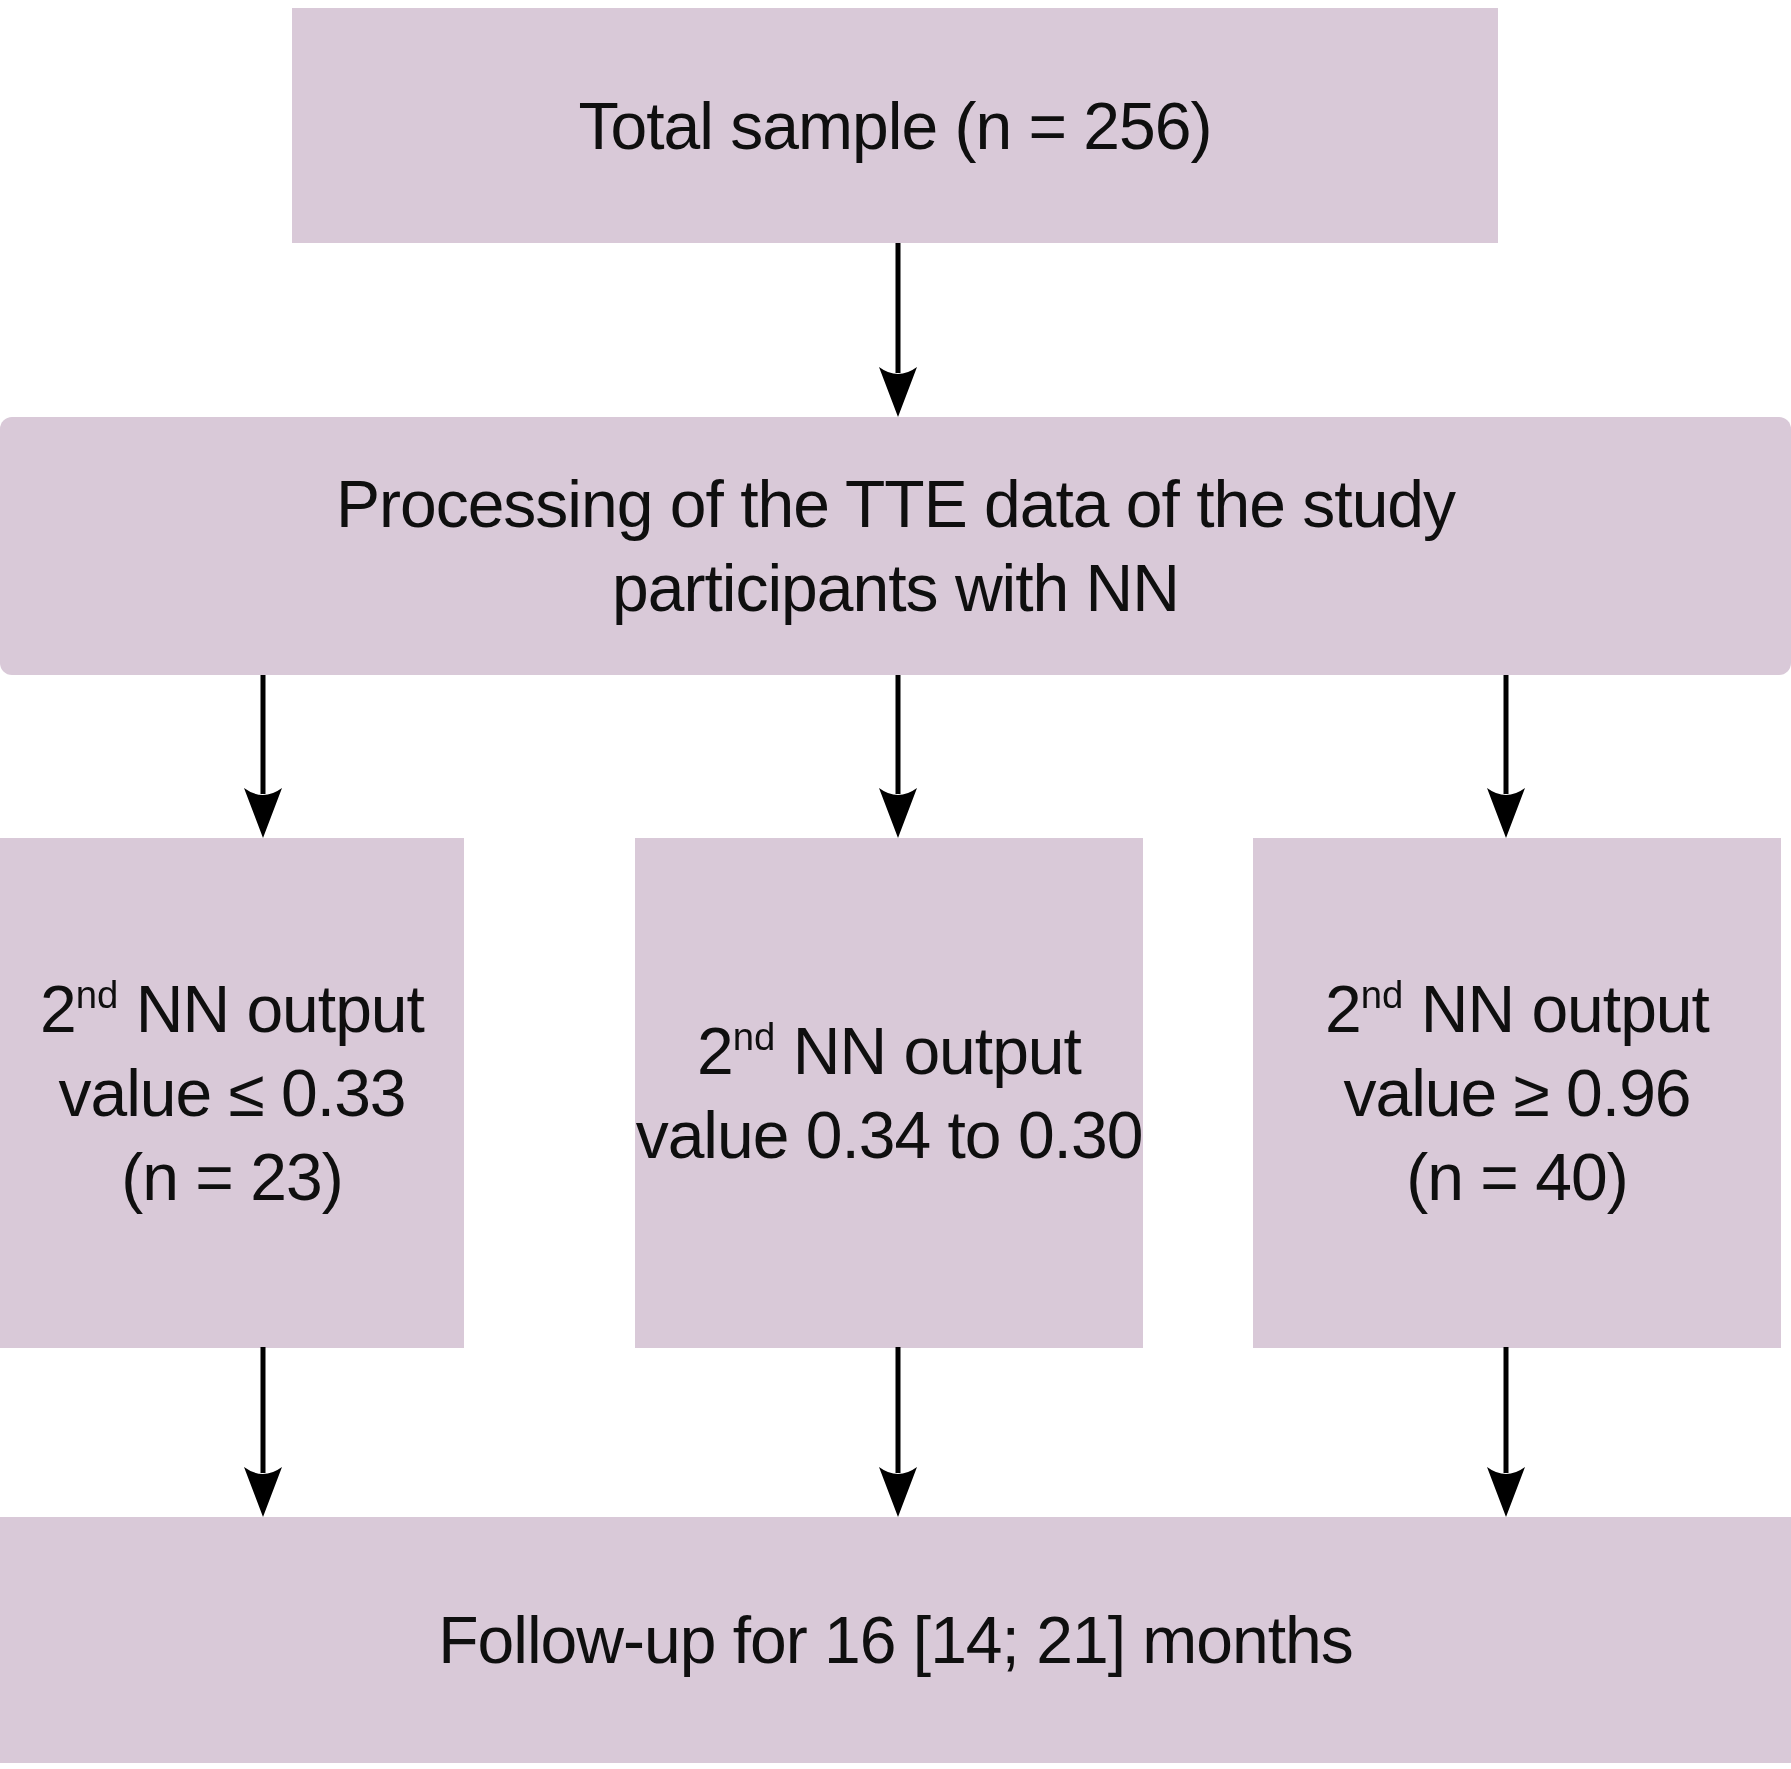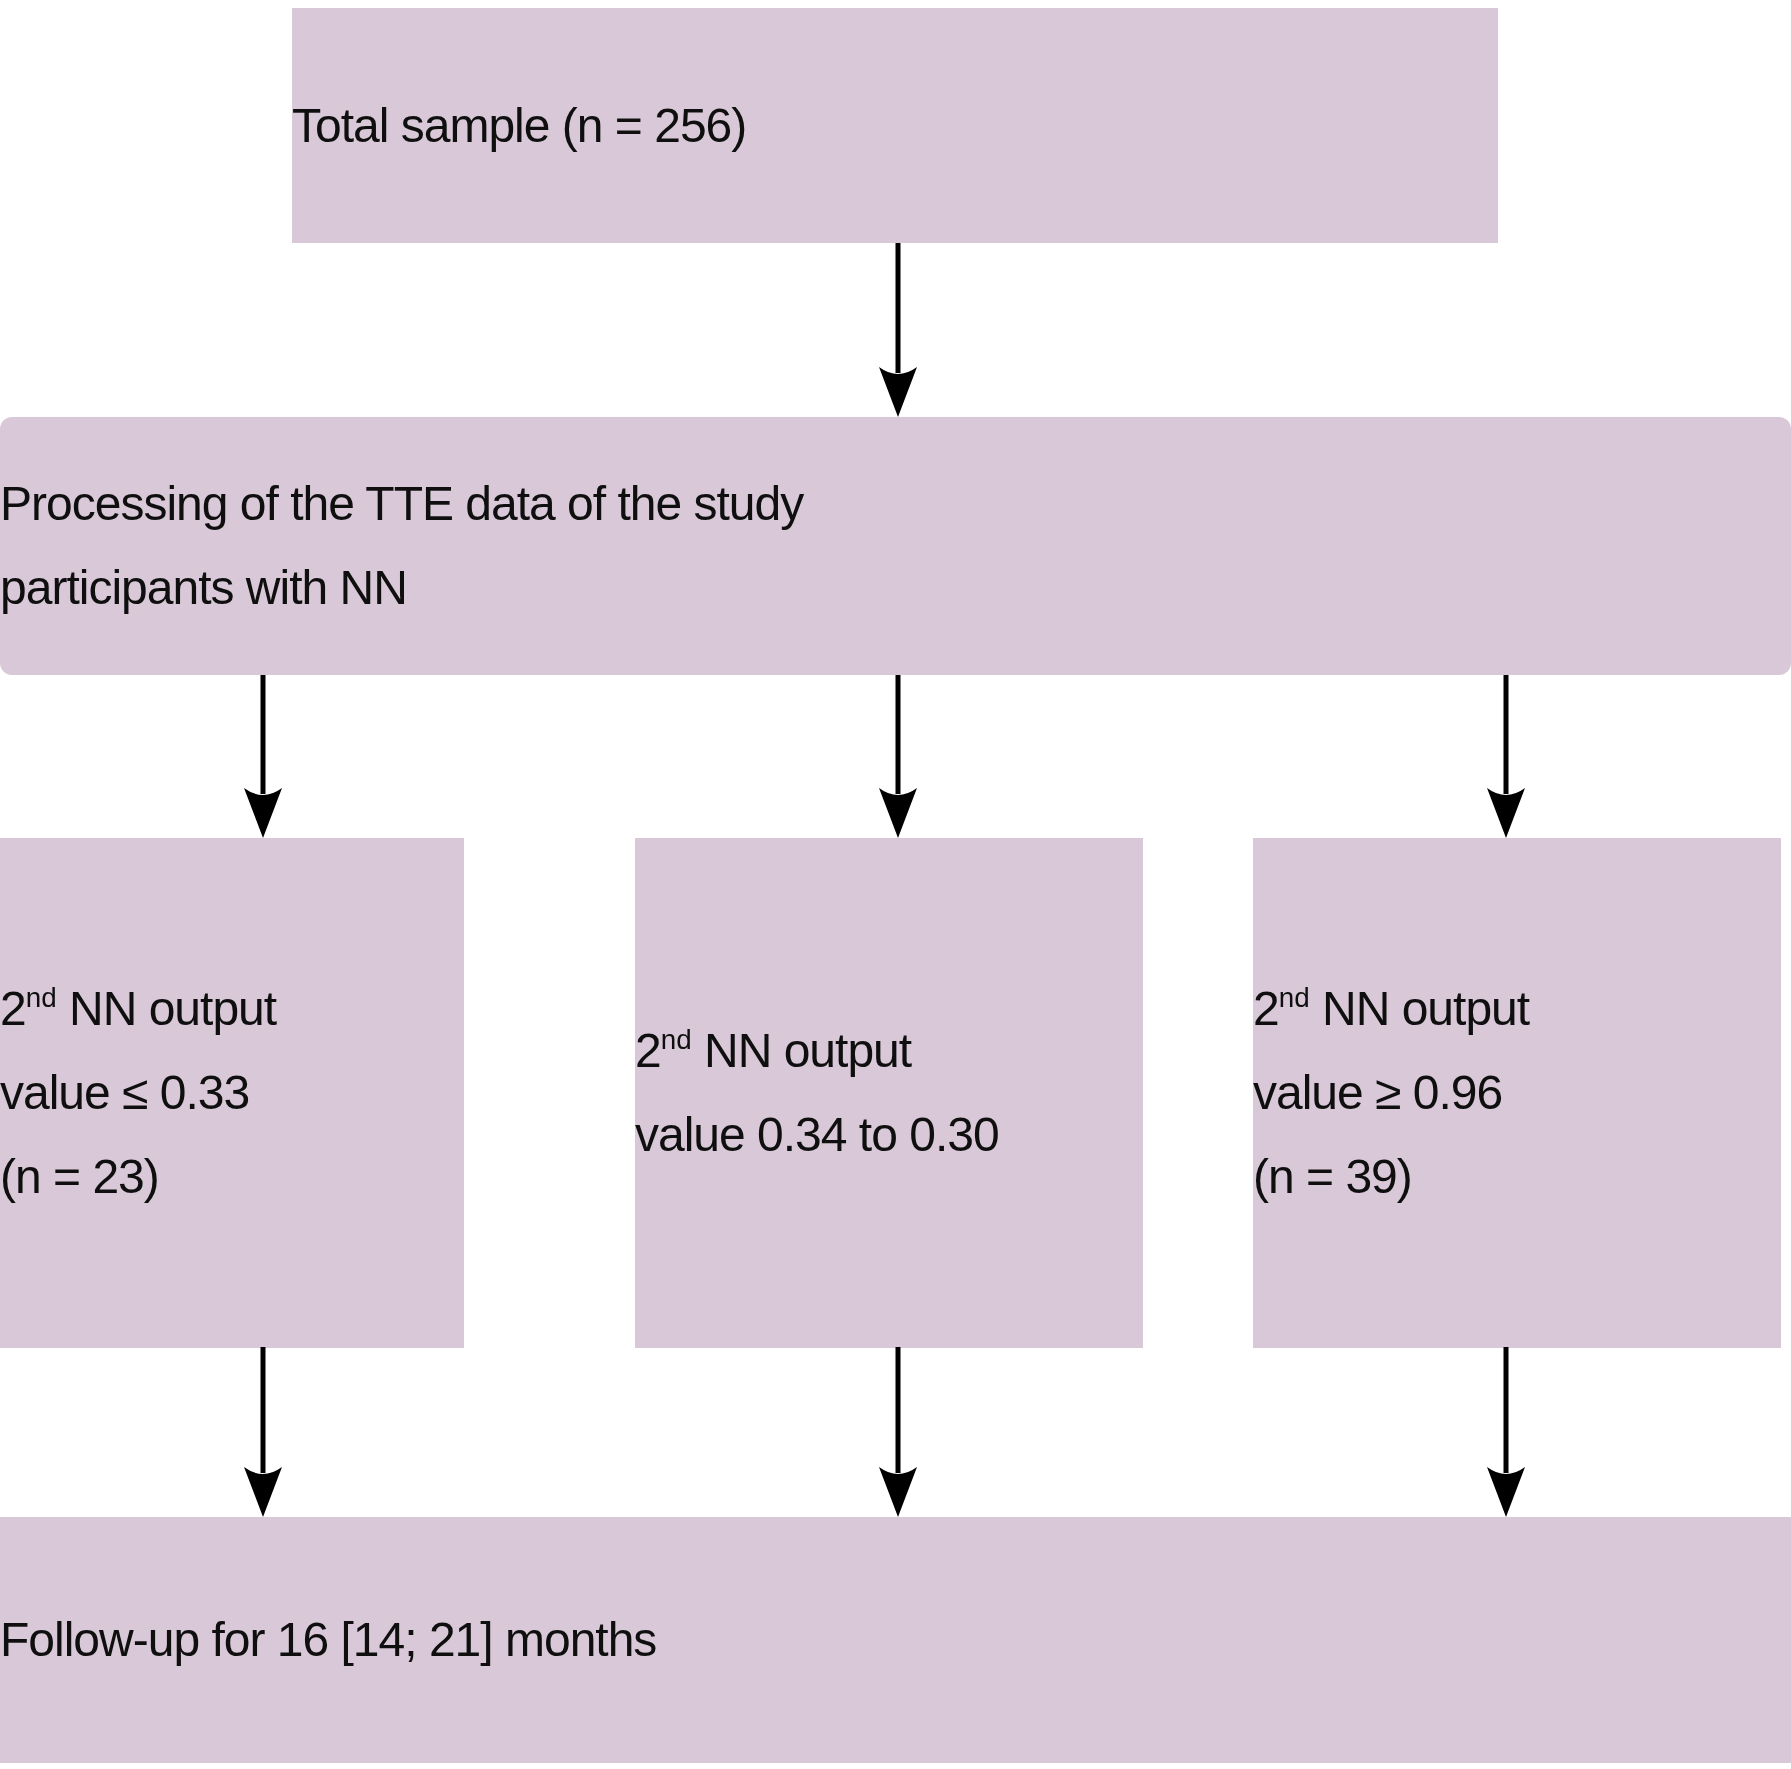--- a/index.html
+++ b/index.html
@@ -14,24 +14,24 @@
     background: var(--background, #ffffff);
     font-family: "Liberation Sans", "DejaVu Sans", sans-serif;
     color: var(--text, #0f0f0f);
     overflow: hidden;
   }
   .node {
     position: absolute;
     background: var(--node-fill, #d9c9d8);
     display: flex;
     flex-direction: column;
-    align-items: flex-start;
+    align-items: center;
     justify-content: center;
     text-align: center;
-    font-size: 48px;
+    font-size: 66px;
     letter-spacing: -1px;
   }
   .node .line {
     line-height: 84px;
     white-space: nowrap;
   }
   .node sup {
     font-size: 0.58em;
     line-height: 0;
     position: relative;
@@ -90,21 +90,21 @@
   </div>
 
   <div class="node node-mid">
     <div class="line"><span>2</span><sup>nd</sup><span> NN output</span></div>
     <div class="line">value 0.34 to 0.30</div>
   </div>
 
   <div class="node node-high">
     <div class="line"><span>2</span><sup>nd</sup><span> NN output</span></div>
     <div class="line">value ≥ 0.96</div>
-    <div class="line">(n = 39)</div>
+    <div class="line">(n = 40)</div>
   </div>
 
   <svg class="arrow" style="left:241px; top:1347px;" width="44" height="170" viewBox="0 0 44 170">
     <line x1="22" y1="0" x2="22" y2="126" stroke="currentColor" stroke-width="5"></line>
     <path d="M3,120 Q22,134 41,120 L22,170 Z" fill="currentColor"></path>
   </svg>
   <svg class="arrow" style="left:876px; top:1347px;" width="44" height="170" viewBox="0 0 44 170">
     <line x1="22" y1="0" x2="22" y2="126" stroke="currentColor" stroke-width="5"></line>
     <path d="M3,120 Q22,134 41,120 L22,170 Z" fill="currentColor"></path>
   </svg>

